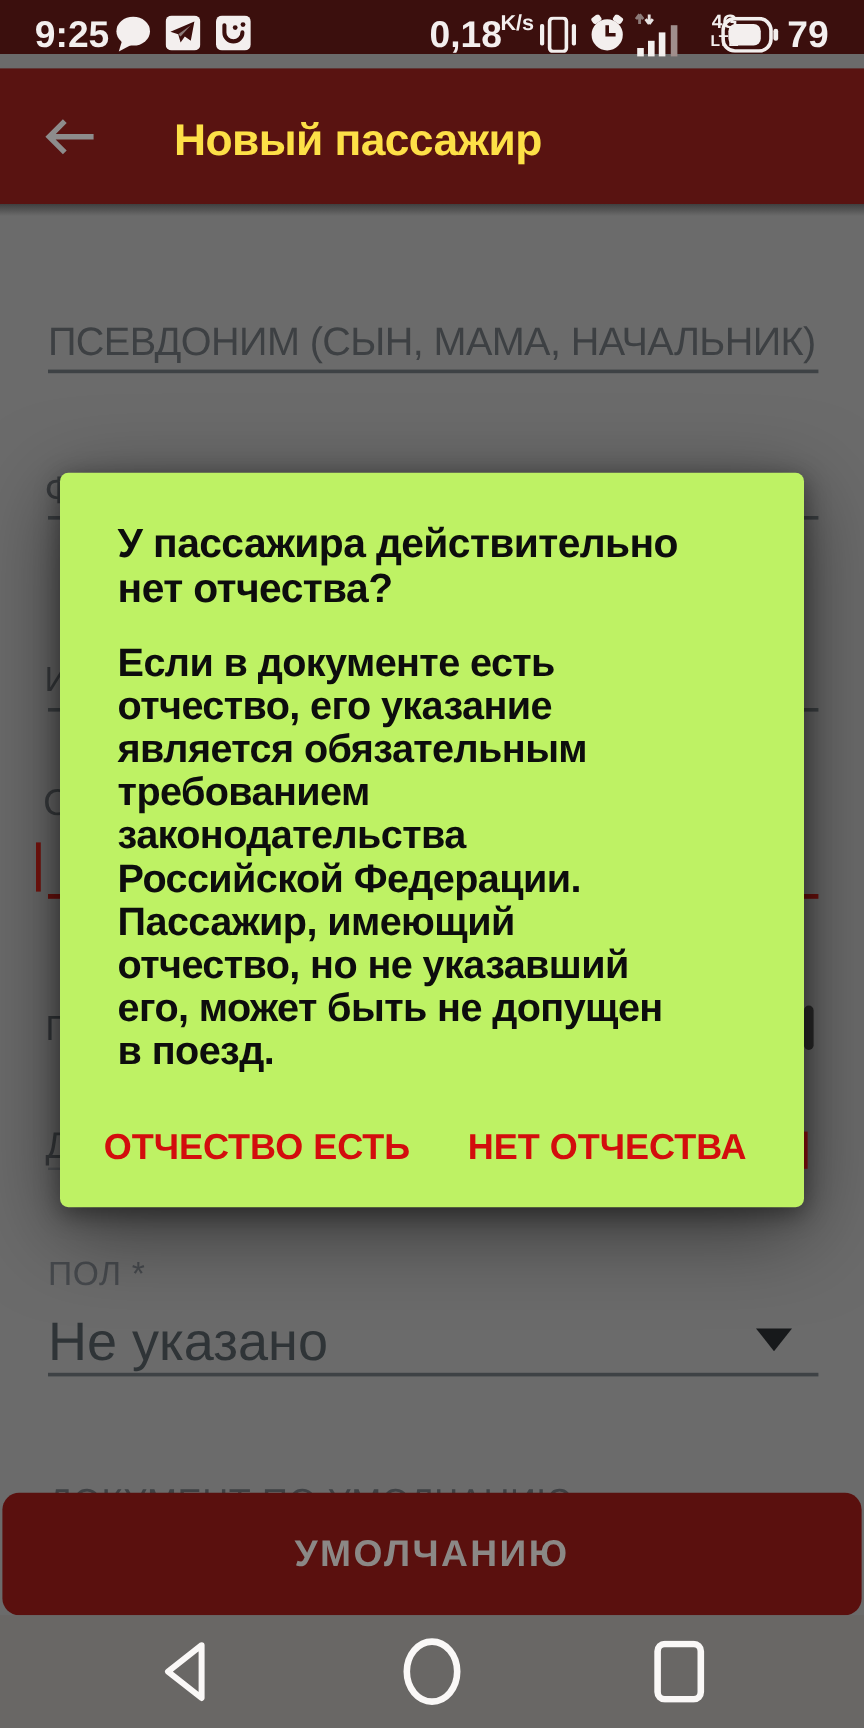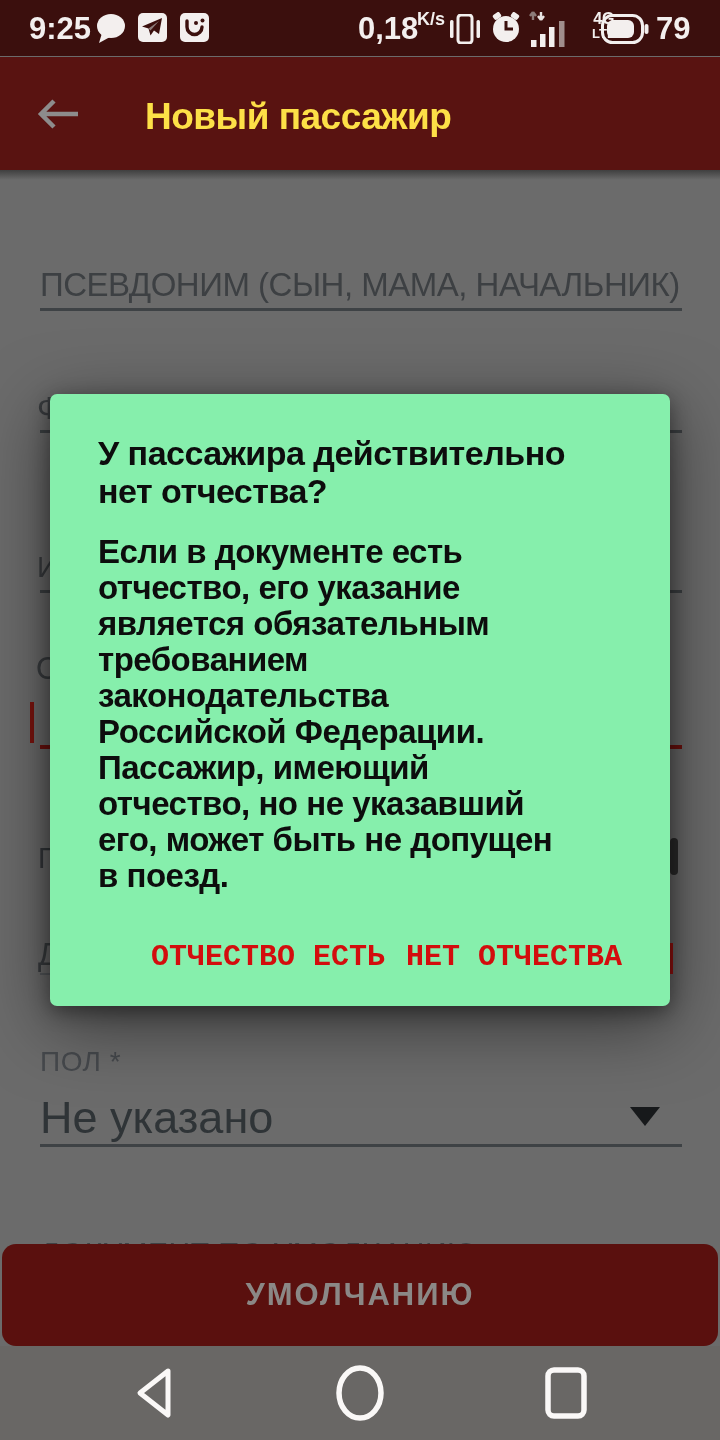--- a/index.html
+++ b/index.html
@@ -1,45 +1,45 @@
 <!DOCTYPE html>
 <html><head>
 <meta charset="utf-8">
 <style>
   html,body{margin:0;padding:0;background:#222;}
   .screen{position:relative;width:720px;height:1440px;overflow:hidden;
           background:#6b6b6b;font-family:"Liberation Sans",sans-serif;}
   .abs{position:absolute;}
 
   
-  .statusbar{left:0;top:0;width:720px;height:56px;background:#3b0f0d;z-index:30;}
+  .statusbar{left:0;top:0;width:720px;height:45px;background:#3b0f0d;z-index:30;}
   .sb-text{color:#f3efee;font-weight:bold;font-size:31px;line-height:57px;}
   .sb-unit{color:#f3efee;font-weight:bold;font-size:17px;line-height:18px;top:10px;}
   .sb-icon{top:13px;}
 
   
   .appbar{left:0;top:57px;width:720px;height:113px;background:#591311;z-index:5;}
   .appbar-shadow{left:0;top:170px;width:720px;height:10px;z-index:5;
     background:linear-gradient(#3f3f3f,rgba(107,107,107,0));}
   .appbar-title{left:145px;top:96px;font-size:37px;font-weight:bold;color:#fde047;letter-spacing:-0.5px;}
   .back-btn{left:34px;top:96px;width:52px;height:40px;cursor:pointer;}
 
   
   .label{color:#3d4043;}
   .underline{background:#3e4245;height:3px;}
   .frag{color:#3a3d40;font-weight:normal;}
 
   
-  .modal{left:50px;top:394px;width:620px;height:612px;background:#86efac;border-radius:7px;
+  .modal{left:50px;top:394px;width:620px;height:612px;background:#bef264;border-radius:7px;
          z-index:20;box-shadow:0 18px 70px rgba(0,0,0,.5),0 5px 20px rgba(0,0,0,.4);}
   .modal-title{left:48px;top:40px;width:540px;font-size:34px;line-height:38px;font-weight:bold;
                color:#0d0d0d;white-space:pre-line;letter-spacing:-0.5px;}
   .modal-body{left:48px;top:140px;width:540px;font-size:33px;line-height:36px;font-weight:bold;
               color:#0d0d0d;white-space:pre-line;letter-spacing:-0.5px;}
-  .modal-actions{right:48px;bottom:32px;display:flex;gap:21px;font-family:Liberation Mono, monospace;}
+  .modal-actions{right:48px;bottom:32px;display:flex;gap:48px;}
   .modal-btn{font-size:30px;font-weight:bold;color:#d30d0d;letter-spacing:0px;cursor:pointer;white-space:nowrap;}
 
   
   .gender-label{left:40px;top:1046px;font-size:28px;color:#46494d;letter-spacing:0.5px;}
   .gender-value{left:40px;top:1092px;font-size:45px;color:#2f3437;}
   .dd-arrow{left:630px;top:1107px;width:0;height:0;
             border-left:15px solid transparent;border-right:15px solid transparent;
             border-top:19px solid #17191b;}
   .docdef-label{left:40px;top:1236px;font-size:30px;color:#3f4245;z-index:1;letter-spacing:0.5px;}
   .save-btn{left:2px;top:1244px;width:716px;height:102px;background:#5a100e;border-radius:14px;

